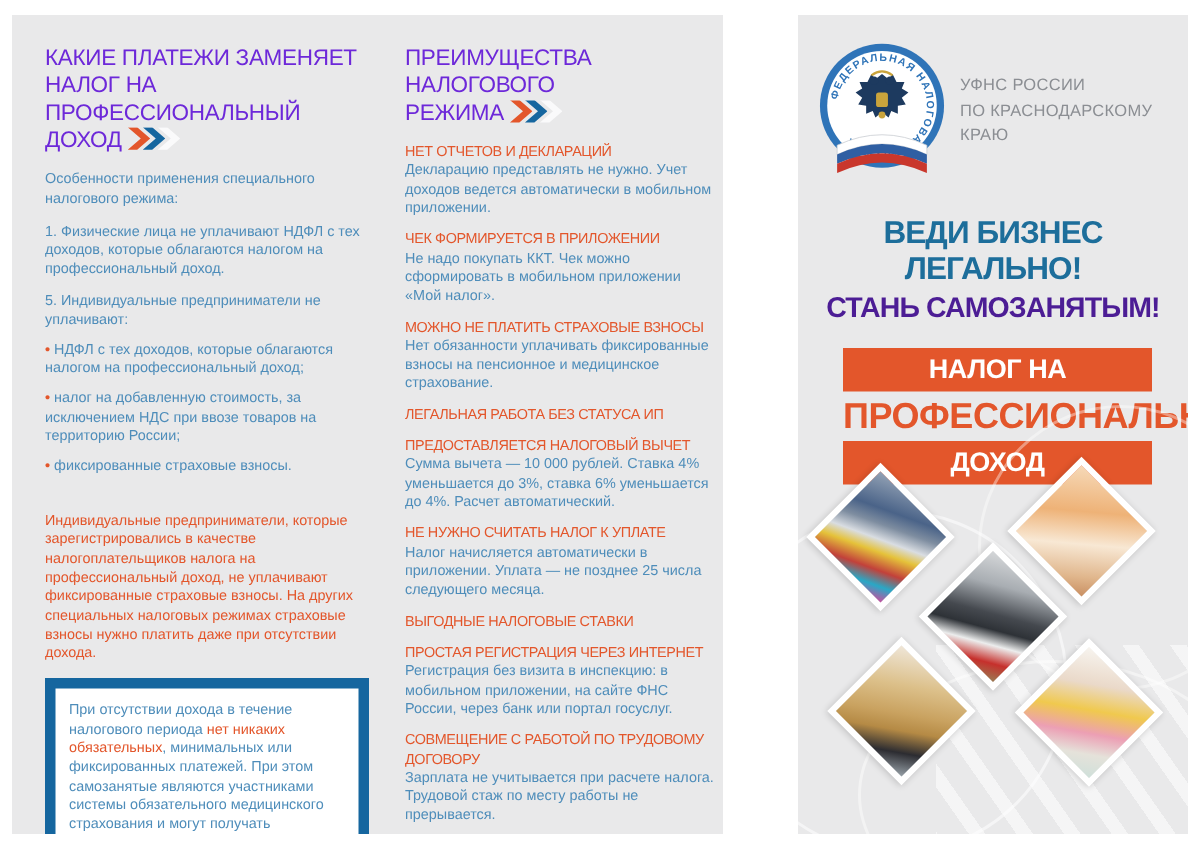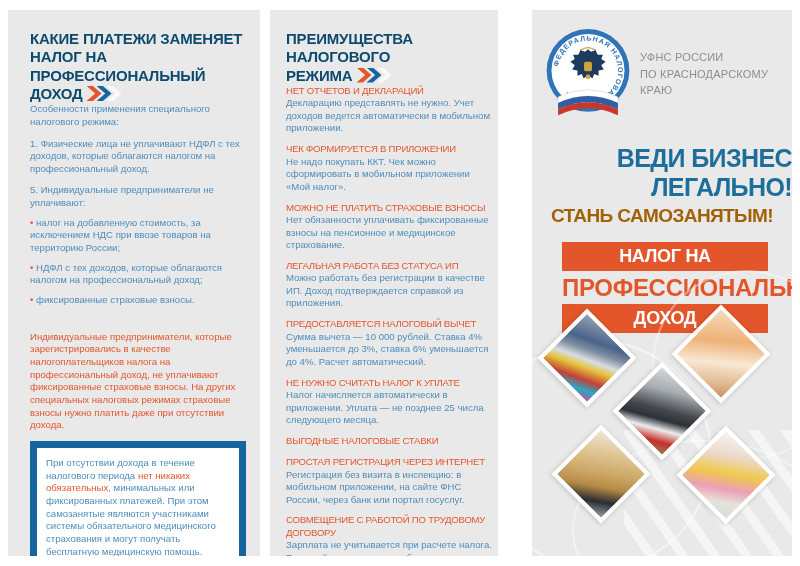--- a/index.html
+++ b/index.html
@@ -1,24 +1,24 @@
 <!DOCTYPE html>
 <html><head>
 <meta charset="utf-8">
 <style>
   html,body{margin:0;padding:0}
   body{width:800px;height:566px;background:#ffffff;font-family:"Liberation Sans",sans-serif;overflow:hidden}
   *{box-sizing:border-box}
   .page{position:relative;width:800px;height:566px;background:#ffffff}
   .panel{position:absolute;top:10px;height:546px;background:#e9e9ea;overflow:hidden}
   .panel-left{left:8px;width:252px;padding:20px 14px 0 22px}
-  .panel-mid{left:270px;width:228px;padding:20px 4px 0 16px}
+  .panel-mid{left:254px;width:228px;padding:20px 4px 0 16px}
   .panel-right{left:532px;width:260px;padding:0}
 
-  .title{color:#0c4a6e;font-size:15px;line-height:1.22;font-weight:bold;letter-spacing:-0.2px;margin:0 0 0 0}
+  .title{color:#6d28d9;font-size:15px;line-height:1.22;font-weight:normal;letter-spacing:-0.2px;margin:0 0 11px 0}
   .tline{display:block}
   .chevrons{display:inline-flex;margin-left:9px;vertical-align:-2px}
   .chev{width:15px;height:15px;margin-left:-5px;clip-path:polygon(0 0,42% 0,100% 50%,42% 100%,0 100%,58% 50%)}
   .chev.c1{background:#e3562b}
   .chev.c2{background:#15669f}
   .chev.c3{background:#fafafb}
 
   .body{color:#4e8dba;font-size:9.6px;line-height:1.32;margin:0 0 9px 0}
   .bullet::before{content:"\2022\00a0";color:#e3562b;font-weight:bold}
   .orange-par{color:#e3562b}
@@ -28,22 +28,22 @@
 
   .sec{margin:0 0 8.5px 0}
   .sec-h{color:#e3562b;font-size:9.6px;font-weight:normal;letter-spacing:-0.25px;margin:0;line-height:1.3}
   .sec-b{color:#4e8dba;font-size:9.6px;line-height:1.3;margin:0}
 
   .logo-row{display:flex;align-items:center;margin:16px 0 0 12px}
   .logo{width:88px;height:96px;flex:0 0 auto}
   .org{color:#8b8e93;font-weight:normal;font-size:11px;line-height:1.5;margin-left:8px;letter-spacing:0.2px}
   .org span{display:block}
 
-  .slogan1{color:#1d6e9b;font-size:25px;font-weight:bold;text-align:right;margin-top:22px;letter-spacing:-0.6px}
-  .slogan2{color:#a16207;font-size:19px;font-weight:bold;text-align:center;margin-top:3px;letter-spacing:-0.6px}
+  .slogan1{color:#1d6e9b;font-size:21px;font-weight:bold;text-align:center;margin-top:22px;letter-spacing:-0.6px}
+  .slogan2{color:#4c1d95;font-size:19px;font-weight:bold;text-align:center;margin-top:3px;letter-spacing:-0.6px}
 
   .banner{width:206px;margin:15px 0 0 30px;text-align:center;font-weight:bold}
   .band{background:#e3562b;color:#ffffff;font-size:18px;padding:4px 0;line-height:1.15;letter-spacing:-0.3px}
   .band-mid{color:#e3562b;font-size:24px;padding:3px 0;line-height:1.15;letter-spacing:-0.3px}
 
   .photos{position:absolute;left:0;top:300px;width:260px;height:246px}
   .diamond{position:absolute;width:70px;height:70px;border:4px solid #ffffff;transform:rotate(45deg);box-shadow:0 1px 5px rgba(0,0,0,.18)}
   .d1{left:20px;top:13px;background:linear-gradient(155deg,#93a2b5 0%,#4a6388 28%,#7e8da0 40%,#d9dde2 52%,#e5c23a 62%,#c2413a 76%,#29a8c6 88%,#c94f9e 100%)}
   .d2{left:154px;top:9px;background:linear-gradient(140deg,#f6d9b8 0%,#eeb277 35%,#f8e8d4 60%,#e0b68c 85%,#c98f62 100%)}
   .d3{left:95px;top:66px;background:linear-gradient(150deg,#d5d7d9 0%,#a8adb2 25%,#45494f 48%,#2e3237 60%,#eceded 72%,#c6302c 86%,#9a7a52 100%)}
@@ -70,22 +70,22 @@
         <span>ДОХОД</span><span class="chevrons">
             <span class="chev c1"></span>
             <span class="chev c2"></span>
             <span class="chev c3"></span>
           </span>
       </span>
     </h1>
     <p class="body">Особенности применения специального налогового режима:</p>
     <p class="body">1. Физические лица не уплачивают НДФЛ с тех доходов, которые облагаются налогом на профессиональный доход.</p>
     <p class="body" style="margin-bottom:7px">5. Индивидуальные предприниматели не уплачивают:</p>
+    <p class="body bullet" style="margin-bottom:7px">НДФЛ с тех доходов, которые облагаются налогом на профессиональный доход;</p>
     <p class="body bullet" style="margin-bottom:7px">налог на добавленную стоимость, за исключением НДС при ввозе товаров на территорию России;</p>
-    <p class="body bullet" style="margin-bottom:7px">НДФЛ с тех доходов, которые облагаются налогом на профессиональный доход;</p>
     <p class="body bullet" style="margin-bottom:24px">фиксированные страховые взносы.</p>
     <p class="body orange-par">Индивидуальные предприниматели, которые зарегистрировались в качестве налогоплательщиков налога на профессиональный доход, не уплачивают фиксированные страховые взносы. На других специальных налоговых режимах страховые взносы нужно платить даже при отсутствии дохода.</p>
     <div class="note-box">
       <p class="body">
         <span>При отсутствии дохода в течение налогового периода </span><span class="hl">нет никаких обязательных</span><span>, минимальных или фиксированных платежей. При этом самозанятые являются участниками системы обязательного медицинского страхования и могут получать бесплатную медицинскую помощь.</span>
       </p>
     </div>
   </section>
 
   <section class="panel panel-mid">
@@ -107,21 +107,20 @@
     <div class="sec">
       <h2 class="sec-h">ЧЕК ФОРМИРУЕТСЯ В ПРИЛОЖЕНИИ</h2>
       <p class="sec-b">Не надо покупать ККТ. Чек можно сформировать в мобильном приложении «Мой налог».</p>
     </div>
     <div class="sec">
       <h2 class="sec-h">МОЖНО НЕ ПЛАТИТЬ СТРАХОВЫЕ ВЗНОСЫ</h2>
       <p class="sec-b">Нет обязанности уплачивать фиксированные взносы на пенсионное и медицинское страхование.</p>
     </div>
     <div class="sec">
       <h2 class="sec-h">ЛЕГАЛЬНАЯ РАБОТА БЕЗ СТАТУСА ИП</h2>
-      <p class="sec-b">Можно работать без регистрации в качестве ИП. Доход подтверждается справкой из приложения.</p>
     </div>
     <div class="sec">
       <h2 class="sec-h">ПРЕДОСТАВЛЯЕТСЯ НАЛОГОВЫЙ ВЫЧЕТ</h2>
       <p class="sec-b">Сумма вычета — 10 000 рублей. Ставка 4% уменьшается до 3%, ставка 6% уменьшается до 4%. Расчет автоматический.</p>
     </div>
     <div class="sec">
       <h2 class="sec-h">НЕ НУЖНО СЧИТАТЬ НАЛОГ К УПЛАТЕ</h2>
       <p class="sec-b">Налог начисляется автоматически в приложении. Уплата — не позднее 25 числа следующего месяца.</p>
     </div>
     <div class="sec">

